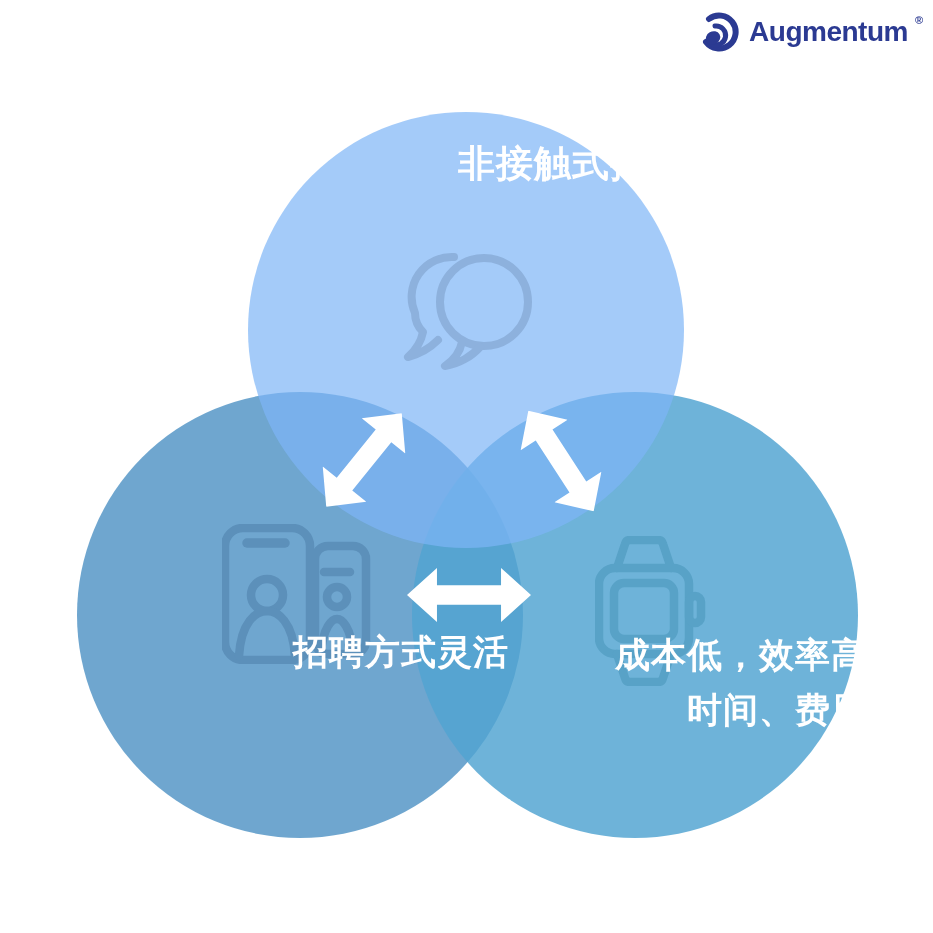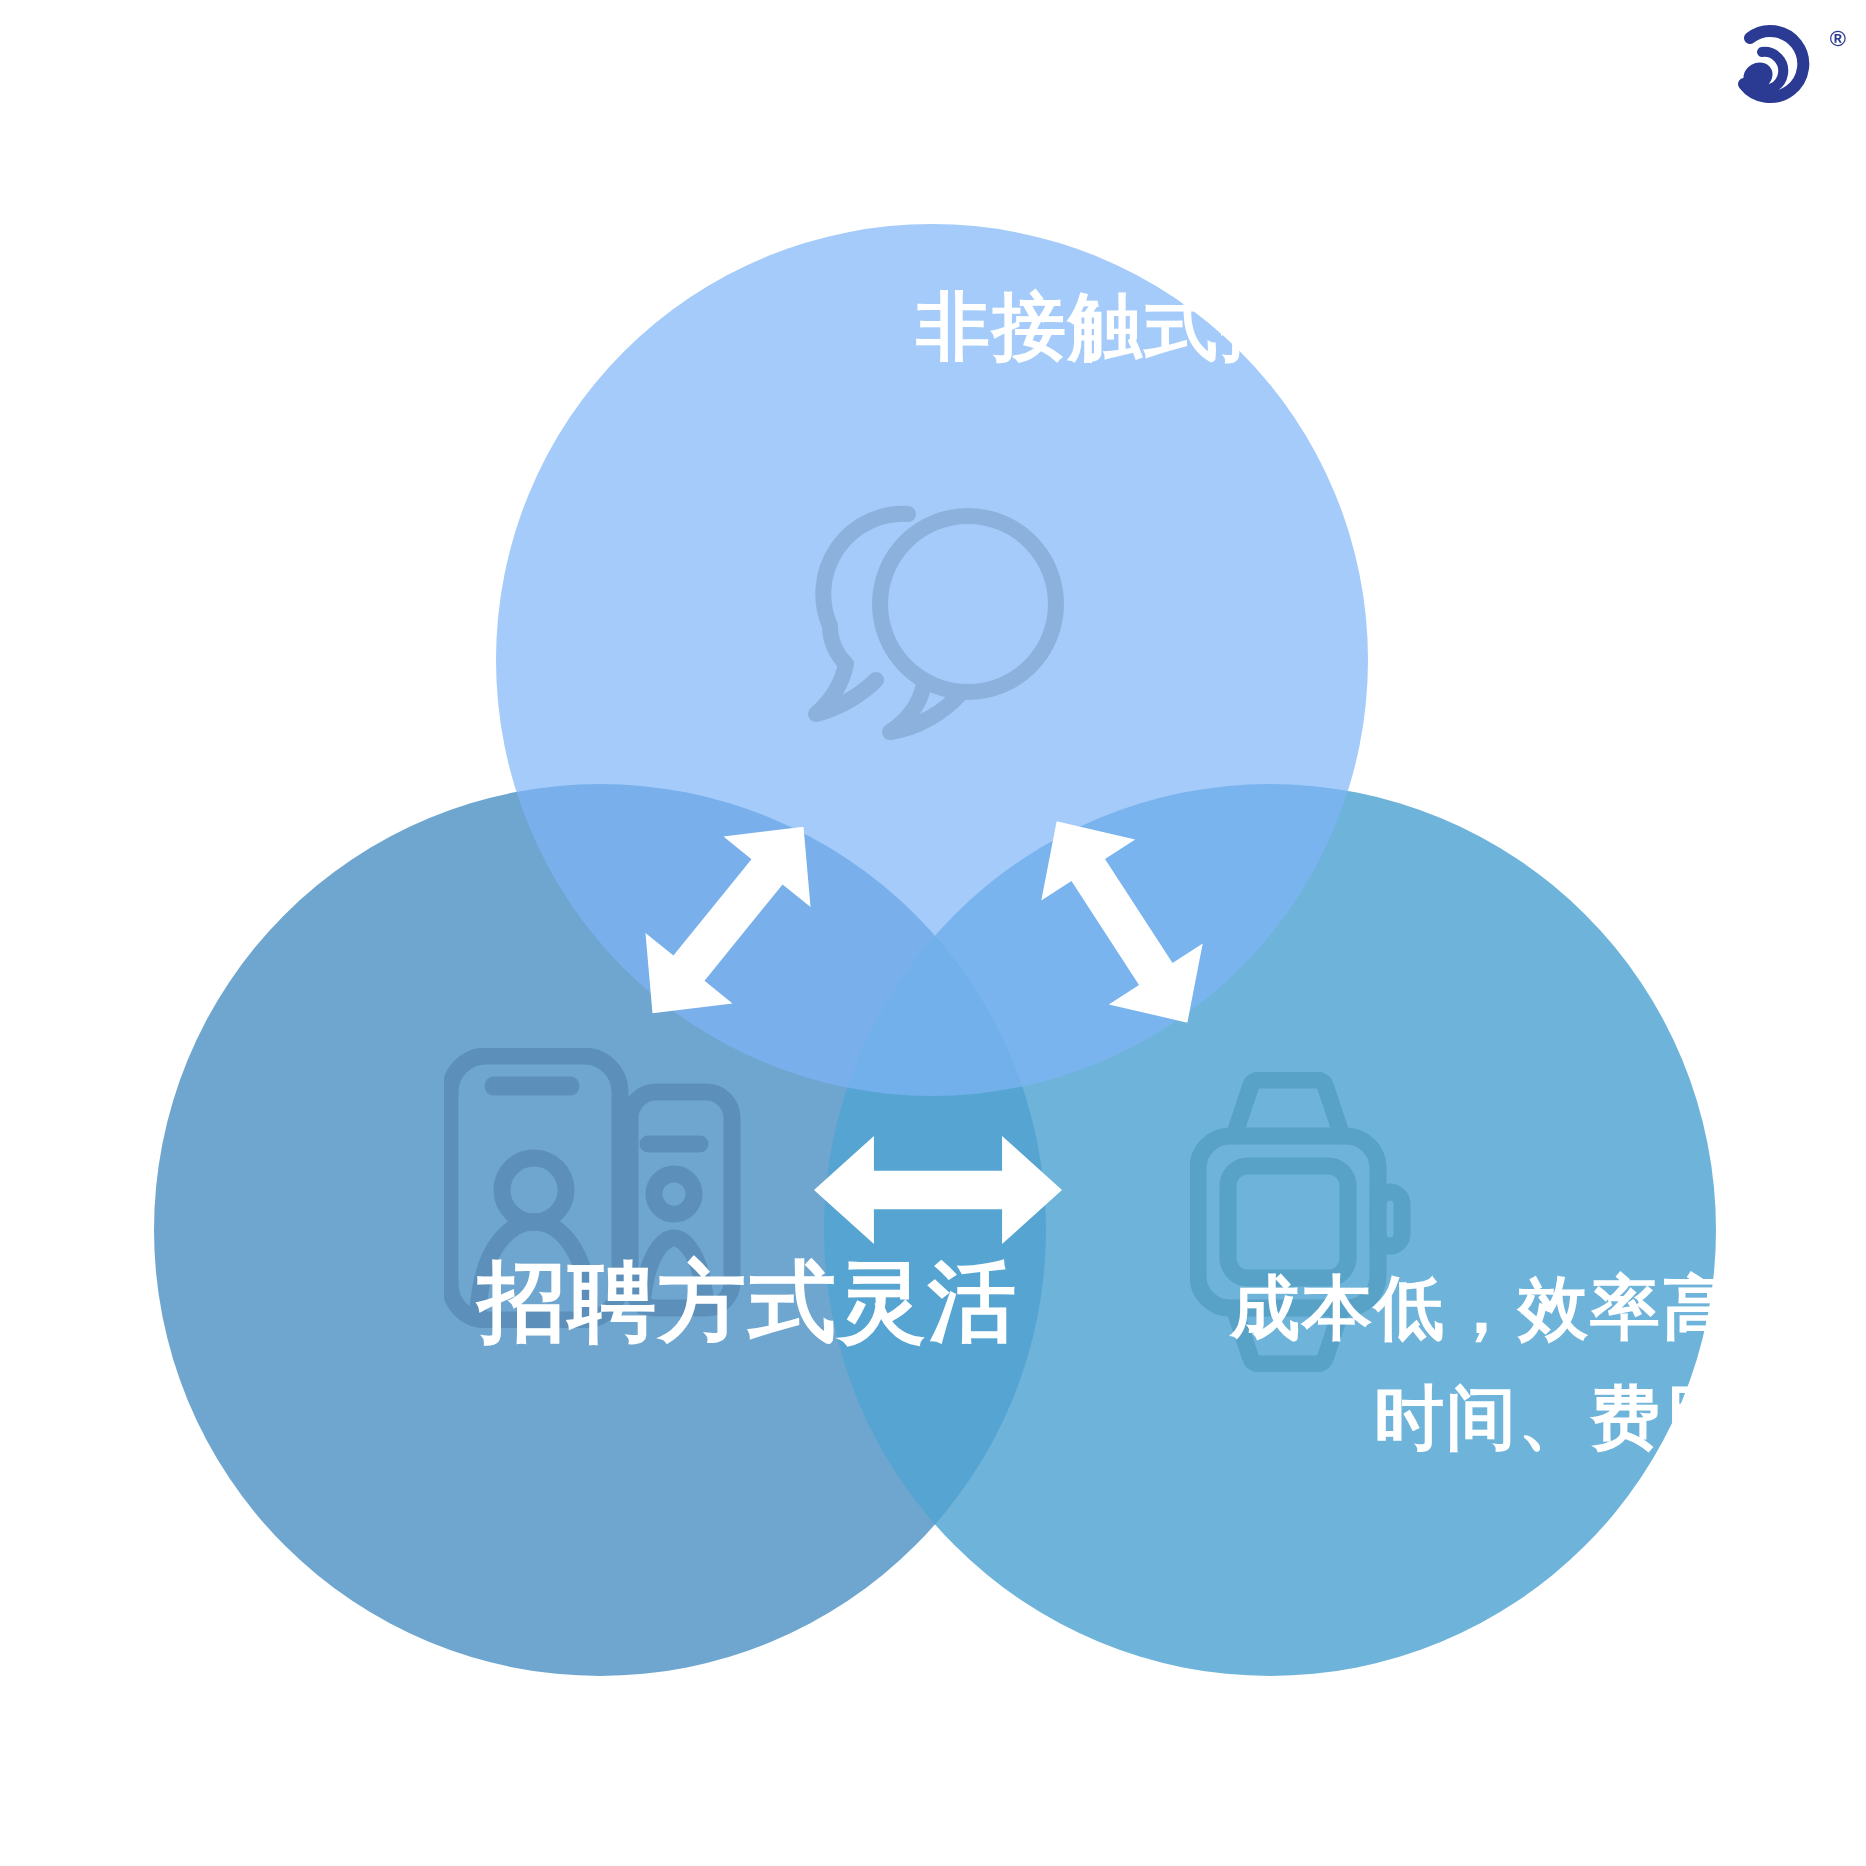--- a/index.html
+++ b/index.html
@@ -36,36 +36,37 @@
   .arrow-left{left:304px;top:432px;transform:rotate(-51deg);}
   .arrow-right{left:501px;top:433px;transform:rotate(57deg);}
   .arrow-mid{left:407px;top:568px;}
 
   
   .label{
     position:absolute;z-index:6;width:440px;text-align:right;color:#ffffff;
     font-weight:bold;line-height:55px;letter-spacing:1px;
   }
   .label-top{left:246px;top:136px;font-size:37px;}
-  .label-bl{left:69px;top:624px;font-size:44px;}
+  .label-bl{left:69px;top:624px;font-size:35px;}
   .label-br{left:427px;top:627px;font-size:35px;}
 </style>
 </head>
 <body>
 
 <div class="canvas">
 
   <div class="logo">
     <svg width="46" height="40" viewBox="0 0 46 40">
       <g fill="none" stroke="#2B3A92" stroke-linecap="round">
         <path d="M 13 7 A 16.5 16.5 0 1 1 10 30" stroke-width="6"></path>
         <path d="M 19 14 A 9.5 9.5 0 1 1 16 32" stroke-width="5"></path>
       </g>
       <ellipse cx="17" cy="26" rx="7.5" ry="6.5" fill="#2B3A92" transform="rotate(-30 17 26)"></ellipse>
     </svg>
+    <span class="logo-text">Augmentum</span>
     <span class="logo-reg">®</span>
   </div>
 
   <div class="circle c-bl"></div>
   <div class="circle c-br"></div>
   <div class="circle c-top"></div>
 
   <svg class="wicon icon-chat" width="155" height="122" viewBox="0 0 155 122">
     <g fill="none" stroke="#8DB1DD" stroke-width="8" stroke-linecap="round" stroke-linejoin="round">
       <path d="M 62 7 A 40 40 0 0 0 23 63 C 23 70 26 77 31 82 C 29 92 24 100 16 107 C 28 104 39 97 46 90"></path>

